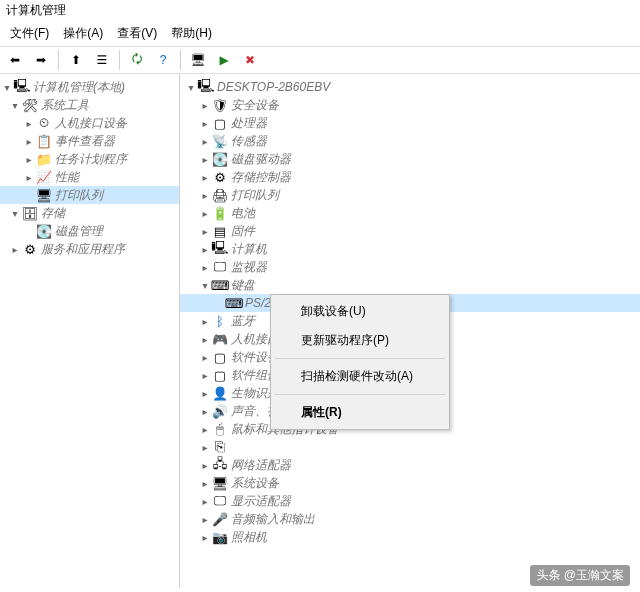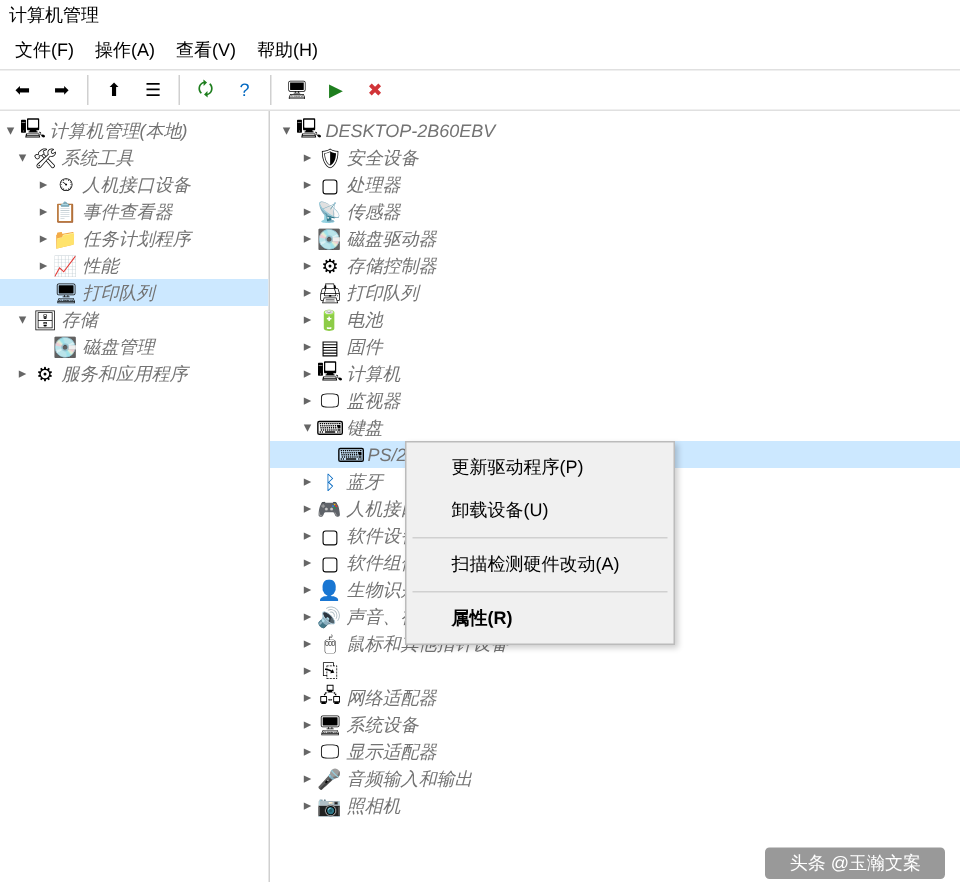--- a/index.html
+++ b/index.html
@@ -17,21 +17,21 @@
 .tree-row.selected { background: #cce8ff; }
 .tree-row.hl { background: #cce8ff; }
 .tw { width: 14px; height: 14px; display: inline-flex; align-items: center; justify-content: center; font-size: 10px; color: #666; cursor: pointer; user-select: none; }
 .ico { width: 16px; height: 16px; display: inline-flex; align-items: center; justify-content: center; margin-right: 3px; font-size: 13px; }
 .lbl { font-size: 12px; color: #737373; font-style: italic; }
 .indent { display: inline-block; }
 .ctx-menu { position: absolute; background: #f0f0f0; border: 1px solid #bbb; box-shadow: 2px 2px 4px rgba(0,0,0,0.2); min-width: 180px; padding: 2px; z-index: 100; }
 .ctx-item { padding: 6px 20px 6px 28px; cursor: default; font-size: 12px; }
 .ctx-item.bold { font-weight: bold; }
 .ctx-sep { height: 1px; background: #d0d0d0; margin: 3px 2px; }
-.watermark { position: absolute; right: 10px; bottom: 6px; color: #fff; font-size: 12px; background: rgba(0,0,0,0.4); padding: 2px 16px; border-radius: 3px; }
+.watermark { position: absolute; right: 10px; bottom: 6px; color: #fff; font-size: 12px; background: rgba(0,0,0,0.4); padding: 2px 6px; border-radius: 3px; }
 </style>
 </head>
 <body>
 
 <div class="titlebar"><span>计算机管理</span></div>
 
 <div class="menubar">
 <span class="menubar-item">文件(F)</span>
 <span class="menubar-item">操作(A)</span>
 <span class="menubar-item">查看(V)</span>
@@ -265,22 +265,22 @@
         <span class="lbl">音频输入和输出</span>
       </div>
 <div class="tree-row">
         <span class="indent" style="width:18px"></span>
         <span class="tw">▸</span>
         <span class="ico">📷</span>
         <span class="lbl">照相机</span>
       </div>
 
 <div class="ctx-menu" style="left:90px; top:220px;">
+<div class="ctx-item">卸载设备(U)</div>
 <div class="ctx-item">更新驱动程序(P)</div>
-<div class="ctx-item">卸载设备(U)</div>
 <div class="ctx-sep"></div>
 <div class="ctx-item">扫描检测硬件改动(A)</div>
 <div class="ctx-sep"></div>
 <div class="ctx-item bold">属性(R)</div>
 </div>
 
 </div>
 </div>
 
 <div class="watermark">头条 @玉瀚文案</div>

